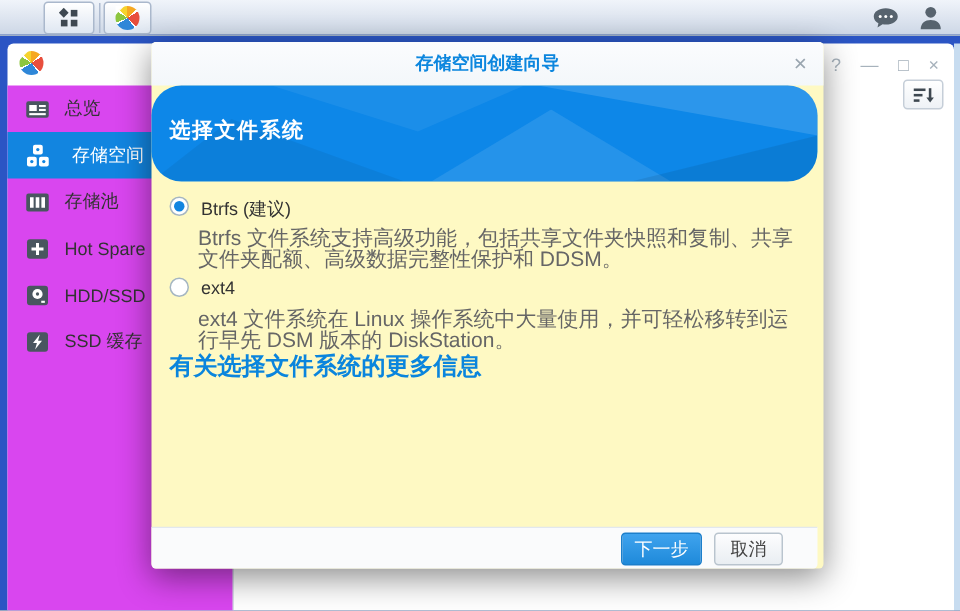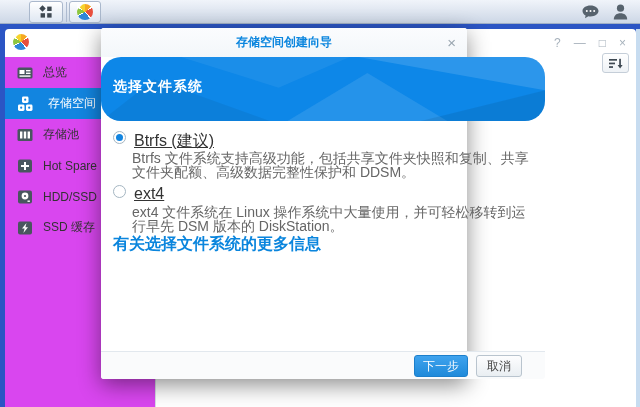--- a/index.html
+++ b/index.html
@@ -82,22 +82,22 @@
   }
   .sb-item .sb-icon { width:18px; height:18px; display:flex; align-items:center; justify-content:center; }
   .sb-item svg .pri { fill:#49565f; }
   .sb-item svg .sec { fill:#ffffff; }
   .sb-item.selected { background:#1285e0; color:#fff;gap:14px; }
   .sb-item.selected svg .pri { fill:#ffffff; }
   .sb-item.selected svg .sec { fill:#1285e0; }
 
   
   .dialog {
-    position:absolute; left:101px; top:28px; width:366px; height:351px;
-    background:#ffffff; border-radius:3px;
+    position:absolute; left:101px; top:28px; width:448px; height:351px;
+    background:#fef9c3; border-radius:3px;
     box-shadow:0 6px 22px rgba(0,0,0,.45);
   }
   .dlg-titlebar {
     position:relative; height:29px;
     background:linear-gradient(#fbfcfe,#f3f7fa);
     border-radius:3px 3px 0 0;
     text-align:center; line-height:29px;
     font-size:12px; font-weight:bold; color:#0c86de;
   }
   .dlg-close {
@@ -120,21 +120,21 @@
   }
 
   .radio {
     position:absolute; width:13px; height:13px; border-radius:50%;
     border:1px solid #a5b6c2; background:#fff; cursor:pointer;
   }
   .radio.checked::after {
     content:""; position:absolute; left:2px; top:2px; width:7px; height:7px;
     border-radius:50%; background:#1285e0;
   }
-  .opt-label { position:absolute; font-size:16px; color:#333; cursor:pointer;text-decoration:underline; }
+  .opt-label { position:absolute; font-size:12px; color:#333; cursor:pointer; }
   .opt-desc  { position:absolute; font-size:14px; color:#666; width:406px; line-height:14px; }
   .dlg-link  {
     position:absolute; left:12px; top:206px;
     font-size:16px; font-weight:bold; color:#0a85dd; cursor:pointer;
   }
 
   .dlg-footer {
     position:absolute; left:0; bottom:0; width:444px; height:28px;
     border-top:1px solid #e2e8ee; background:#fafbfc;
     border-radius:0 0 3px 3px;

